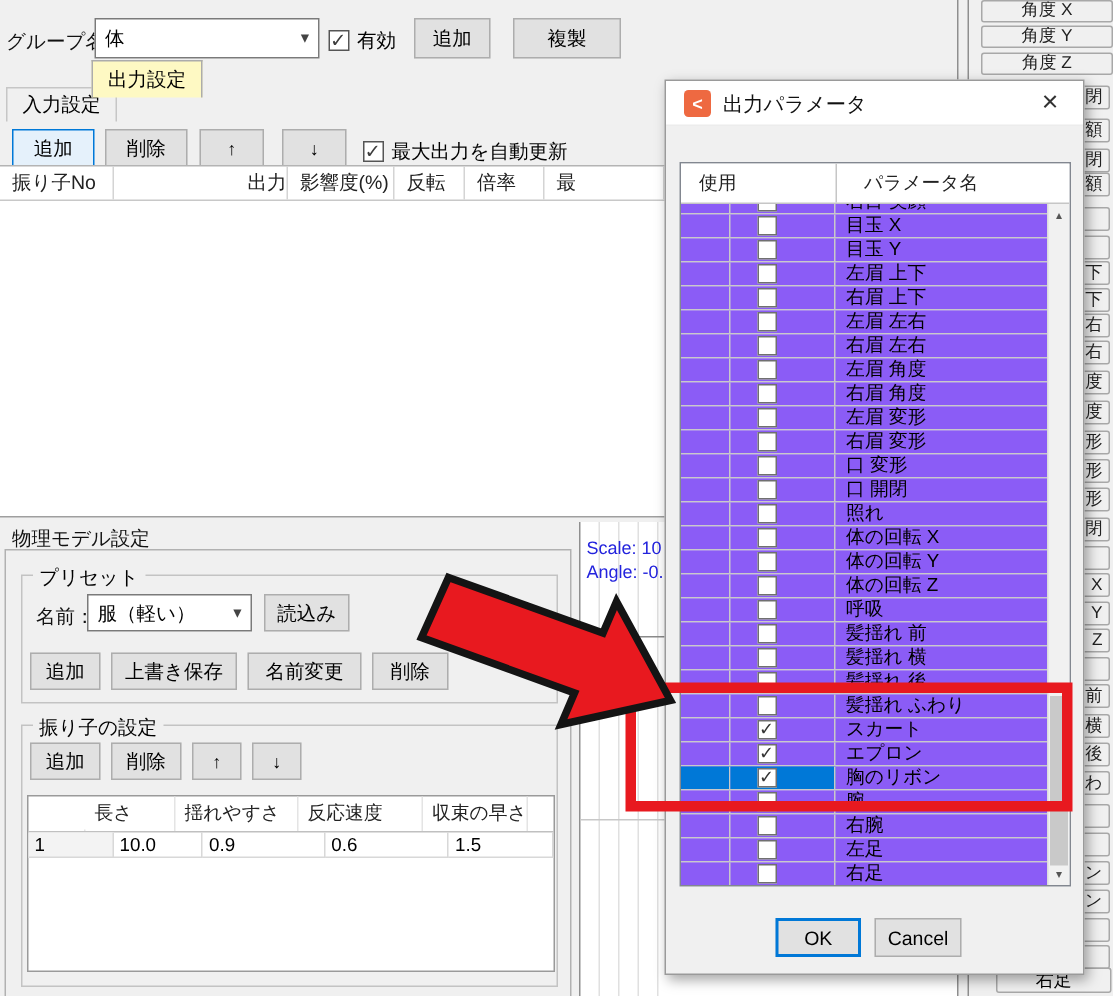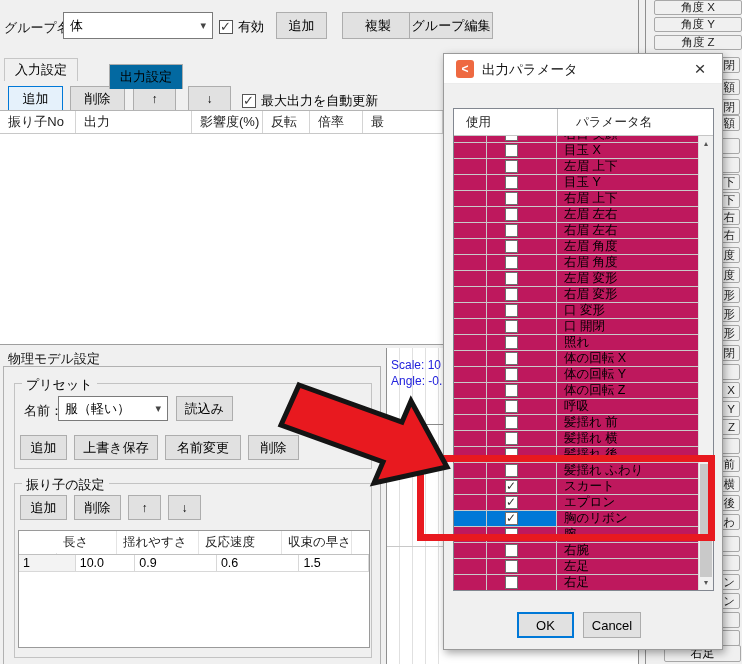--- a/index.html
+++ b/index.html
@@ -16,21 +16,21 @@
   .select .chev { position:absolute; right:6px; top:50%; transform:translateY(-54%); color:#444; font-size:11px; }
 
   .checkbox { display:inline-block; width:14px; height:14px; background:#fff; border:1px solid #555;
               position:relative; vertical-align:middle; }
   .checkbox.checked::after { content:"✓"; position:absolute; left:0px; top:-2px; font-size:13px; color:#3c3c3c; }
   .cbrow { position:absolute; display:flex; align-items:center; gap:5px; }
 
   
   .tab { position:absolute; top:58px; height:23px; padding:0 10px; display:flex; align-items:center;
          font-size:13px; }
-  .tab.active { background:#0369a1; border:1px solid #acacac; border-bottom:none; height:25px; top:64px; z-index:2;margin-left:48px; }
+  .tab.active { background:#fef9c3; border:1px solid #acacac; border-bottom:none; height:25px; top:40px; z-index:2; }
   .tab.inactive { background:#f0f0f0; border:1px solid #c6c6c6; border-bottom:none; }
 
   
   .main-table { position:absolute; left:0; top:110px; width:638px; height:234px; background:#fff;
                 border-top:1px solid #b4b4b4; }
   .main-table .hdr { display:flex; height:23px; border-bottom:1px solid #c8c8c8; }
   .main-table .hdr > div { border-right:1px solid #d4d4d4; padding-left:8px; line-height:22px;
                            font-size:13px; color:#222; overflow:hidden; white-space:nowrap; }
 
   
@@ -81,21 +81,21 @@
                color:#333; display:flex; align-items:center; justify-content:center; }
 
   .dlg-table { position:absolute; left:9px; top:54px; width:261px; height:483px; background:#fff;
                border:1px solid #828790; overflow:hidden; }
   .dlg-hdr { position:relative; height:27px; border-bottom:1px solid #c6c6c6; background:#fff; }
   .dlg-hdr .h-use { position:absolute; left:12px; top:5px; font-size:12.5px; color:#222; }
   .dlg-hdr .h-param { position:absolute; left:110px; top:5px; font-size:12.5px; color:#222;margin-left:12px; }
   .dlg-hdr .h-sep { position:absolute; left:103px; top:0; bottom:0; width:1px; background:#c6c6c6; }
 
   .dlg-viewport { position:absolute; left:0; top:27px; width:245px; height:455px; overflow:hidden; }
-  .prow { display:flex; height:16px; border-bottom:1px solid #c9c9c9; background:#be185d; }
+  .prow { display:flex; height:16px; border-bottom:1px solid #c9c9c9; background:#8b5cf6; }
   .prow.partial { margin-top:-9px; }
   .prow .pc1 { width:33px; border-right:1px solid #c9c9c9; }
   .prow .pc2 { width:70px; border-right:1px solid #c9c9c9; display:flex; align-items:center; }
   .prow .pc3 { flex:1; font-size:12.5px; line-height:15px; padding-left:7px; white-space:nowrap; overflow:hidden; }
   .prow .cb { display:inline-block; width:13px; height:13px; background:#fff; border:1px solid #707070;
               margin-left:18px; position:relative; }
   .prow.checked .cb::after { content:"✓"; position:absolute; left:0; top:-2px; font-size:12px; color:#333; }
   .prow.selected .pc1, .prow.selected .pc2 { background:#0078d7; }
 
   .dlg-scroll { position:absolute; right:0; top:27px; bottom:0; width:15px; background:#f1f1f1;
@@ -126,42 +126,41 @@
   <div class="select" style="left:63px; top:12px; width:150px; height:27px;">
     <span>体</span>
     <span class="chev">▾</span>
   </div>
   <div class="cbrow" style="left:219px; top:18px;">
     <span class="checkbox checked"></span>
     <span>有効</span>
   </div>
   <div class="btn" style="left:276px; top:12px; width:51px; height:27px;">追加</div>
   <div class="btn" style="left:342px; top:12px; width:72px; height:27px;">複製</div>
-  <div class="btn" style="left:409px; top:12px; width:84px; height:27px;">グループ編集</div>
 
   <div class="tab inactive" style="left:4px;">
     <span>入力設定</span>
   </div>
   <div class="tab active" style="left:61px;">
     <span>出力設定</span>
   </div>
 
   <div class="btn focused" style="left:8px; top:86px; width:55px; height:26px;">追加</div>
   <div class="btn" style="left:70px; top:86px; width:55px; height:26px;">削除</div>
   <div class="btn updown" style="left:133px; top:86px; width:43px; height:26px;">↑</div>
   <div class="btn updown" style="left:188px; top:86px; width:43px; height:26px;">↓</div>
   <div class="cbrow" style="left:242px; top:92px;">
     <span class="checkbox checked"></span>
     <span>最大出力を自動更新</span>
   </div>
 
   <div class="main-table">
     <div class="hdr">
       <div style="width:76px;">振り子No</div>
-      <div style="width:116px;">出力</div>
+      <div style="width:116px;text-align:right;">出力</div>
       <div style="width:71px;">影響度(%)</div>
       <div style="width:47px;">反転</div>
       <div style="width:53px;">倍率</div>
       <div style="width:80px;">最</div>
     </div>
   </div>
 
   <div class="splitter"></div>
 
   <span class="label" style="left:8px; top:350px;">物理モデル設定</span>
@@ -347,28 +346,28 @@
             <div class="pc2">
               <span class="cb"></span>
             </div>
             <div class="pc3">目玉 X</div>
           </div>
           <div class="prow">
             <div class="pc1"></div>
             <div class="pc2">
               <span class="cb"></span>
             </div>
+            <div class="pc3">目玉 Y</div>
+          </div>
+          <div class="prow">
+            <div class="pc1"></div>
+            <div class="pc2">
+              <span class="cb"></span>
+            </div>
             <div class="pc3">左眉 上下</div>
-          </div>
-          <div class="prow">
-            <div class="pc1"></div>
-            <div class="pc2">
-              <span class="cb"></span>
-            </div>
-            <div class="pc3">目玉 Y</div>
           </div>
           <div class="prow">
             <div class="pc1"></div>
             <div class="pc2">
               <span class="cb"></span>
             </div>
             <div class="pc3">右眉 上下</div>
           </div>
           <div class="prow">
             <div class="pc1"></div>

